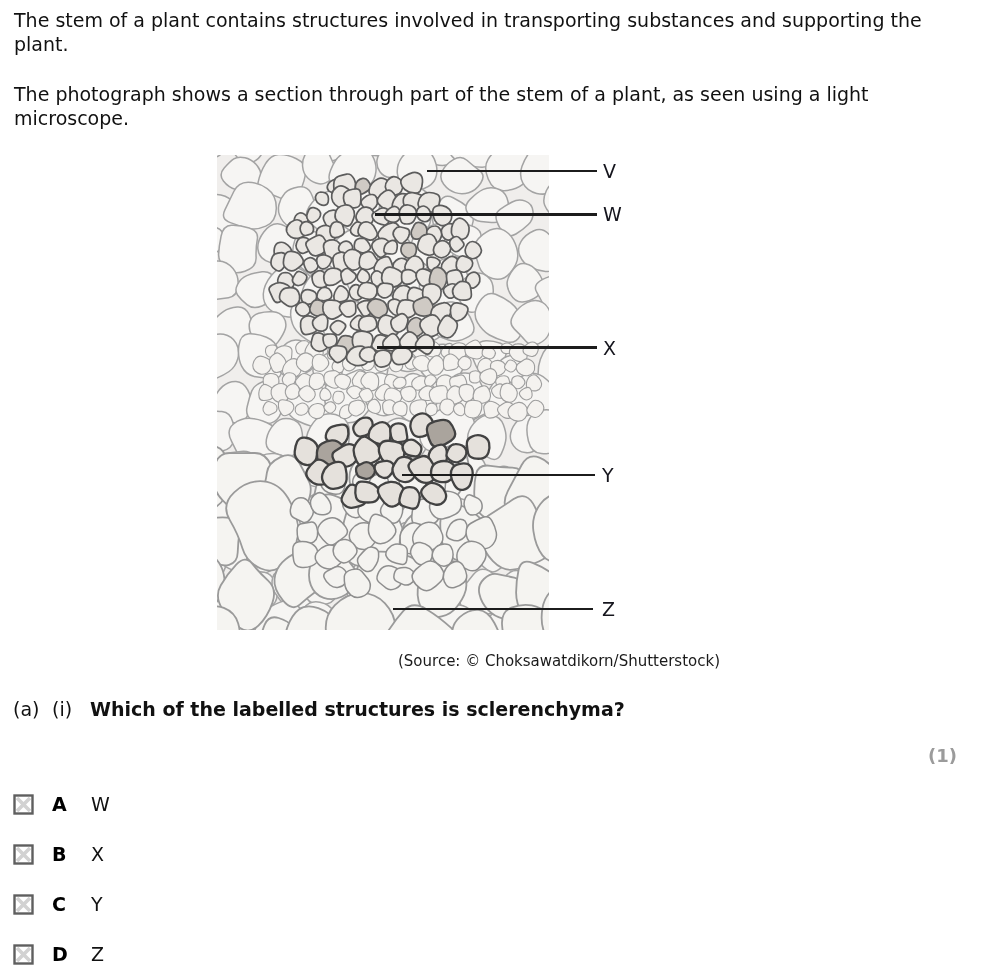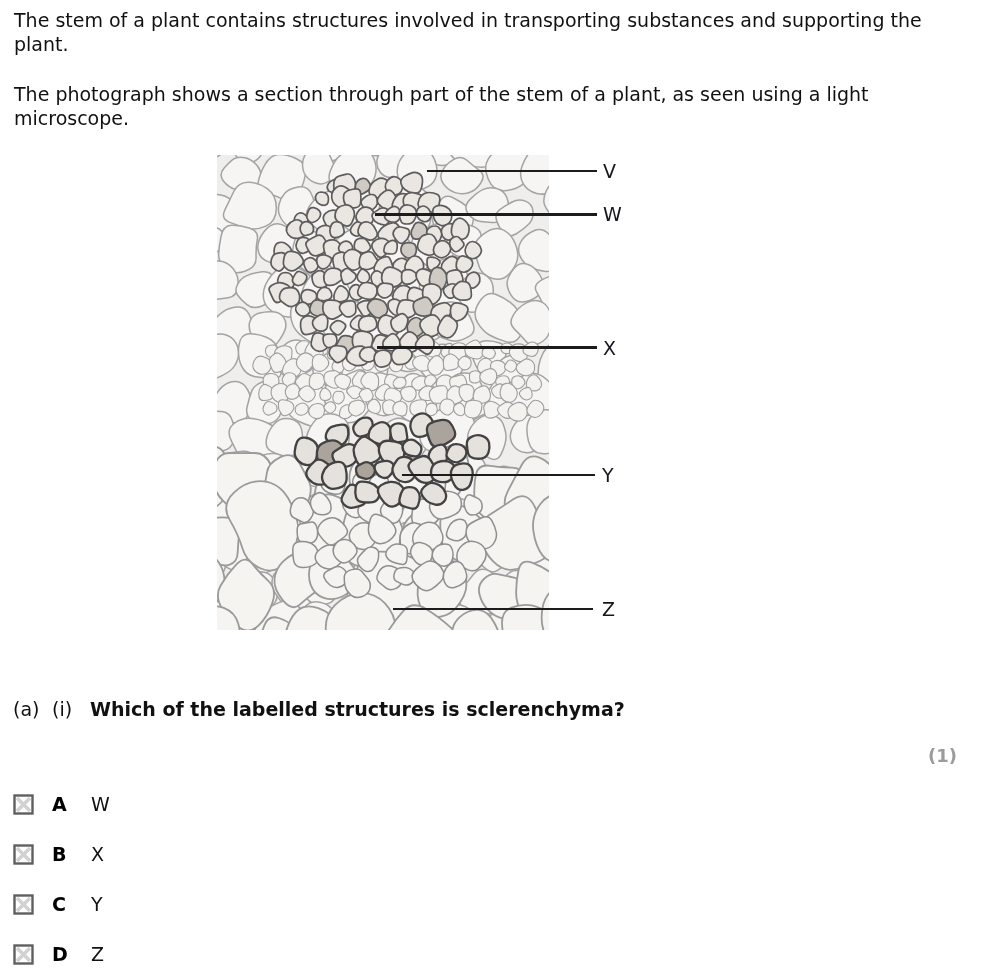--- a/index.html
+++ b/index.html
@@ -510,20 +510,21 @@
   <div class="pointer-line" style="left:377px;top:346px;width:220px;height:3px;"></div>
   <div class="pointer-line" style="left:402px;top:474px;width:193px;height:2px;"></div>
   <div class="pointer-line" style="left:393px;top:608px;width:200px;height:2px;"></div>
 
   <span class="figure-label" style="left:603px;top:161px;">V</span>
   <span class="figure-label" style="left:603px;top:204px;">W</span>
   <span class="figure-label" style="left:603px;top:338px;">X</span>
   <span class="figure-label" style="left:602px;top:465px;">Y</span>
   <span class="figure-label" style="left:602px;top:599px;">Z</span>
 
+  <div class="source-line">(Source: © Choksawatdikorn/Shutterstock)</div>
 
   <span class="q-part" style="left:13px;top:698px;">(a)</span>
   <span class="q-part" style="left:52px;top:698px;">(i)</span>
   <span class="q-part" style="left:90px;top:698px;font-weight:bold;">Which of the labelled structures is sclerenchyma?</span>
 
   <span class="marks">(1)</span>
 
   <div class="option-row" style="top:793px;">
     <svg class="cbx" width="21" height="21" viewBox="0 0 21 21">
       <rect x="1.5" y="1.5" width="18" height="18" fill="#ffffff" stroke="#5f5f5f" stroke-width="2.4"></rect>

